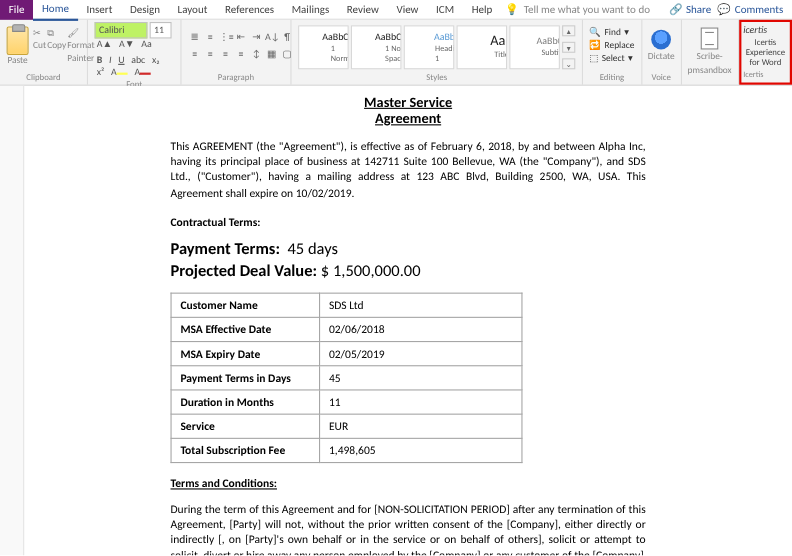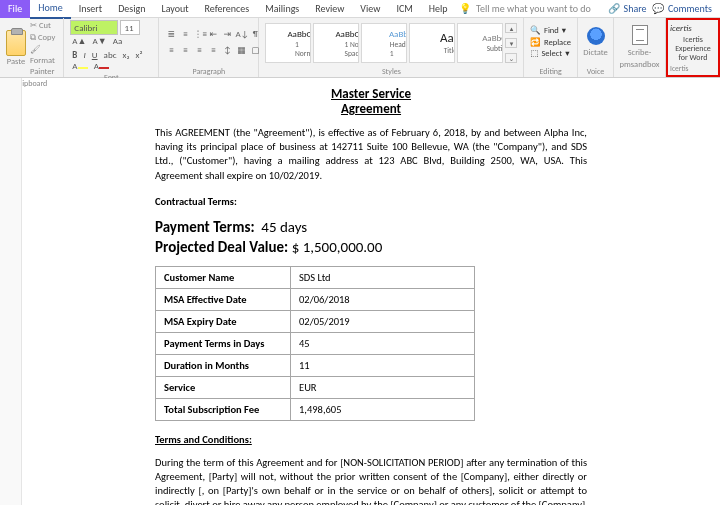--- a/index.html
+++ b/index.html
@@ -1,21 +1,21 @@
 <!DOCTYPE html>
 <html><head>
 <meta charset="utf-8">
 <style>
   * { box-sizing: border-box; margin: 0; padding: 0; }
   html, body { width: 720px; height: 505px; overflow: hidden; font-family: "Segoe UI", Calibri, sans-serif; font-size: 10px; background: #fff; }
 
   
   .tab-row { display: flex; align-items: center; height: 18px; background: #fff; border-bottom: 1px solid #d9d9d9; font-size: 10px; color: #444; }
   .tab-row .tab { padding: 2px 8px 3px; cursor: default; }
-  .tab-row .tab.file { background: #8b5cf6; color: #fff; }
+  .tab-row .tab.file { background: #701a75; color: #fff; }
   .tab-row .tab.active { color: #2b579a; border-bottom: 2px solid #2b579a; }
   .tab-row .tell-me { display: flex; align-items: center; gap: 4px; color: #888; margin-left: 4px; }
   .tab-row .right { margin-left: auto; display: flex; align-items: center; gap: 6px; padding-right: 8px; color: #2b579a; }
   .tab-row .right span { display: flex; align-items: center; gap: 3px; }
 
   
   .ribbon { display: flex; height: 60px; background: #f3f3f3; border-bottom: 1px solid #d0d0d0; font-size: 9px; color: #555; }
   .group { display: flex; flex-direction: column; justify-content: space-between; border-right: 1px solid #dcdcdc; padding: 2px 6px 1px; }
   .group-label { text-align: center; font-size: 8px; color: #888; padding-top: 1px; }
   .group-body { flex: 1; display: flex; align-items: center; gap: 4px; }
@@ -110,21 +110,21 @@
 </div>
 
 <div class="ribbon">
 
   <div class="group" style="width:80px">
     <div class="group-body">
       <div style="display:flex;flex-direction:column;align-items:center">
         <div class="paste-icon"></div>
         <span class="mini">Paste</span>
       </div>
-      <div class="mini" style="display:flex;flex-direction:column;gap:1px">
+      <div class="mini" style="display:flex;gap:1px">
         <div>✂ <span>Cut</span></div>
         <div>⧉ <span>Copy</span></div>
         <div>🖌 <span>Format Painter</span></div>
       </div>
     </div>
     <div class="group-label">Clipboard</div>
   </div>
 
   <div class="group" style="width:120px">
     <div class="group-body" style="flex-direction:column;align-items:flex-start;gap:3px">

